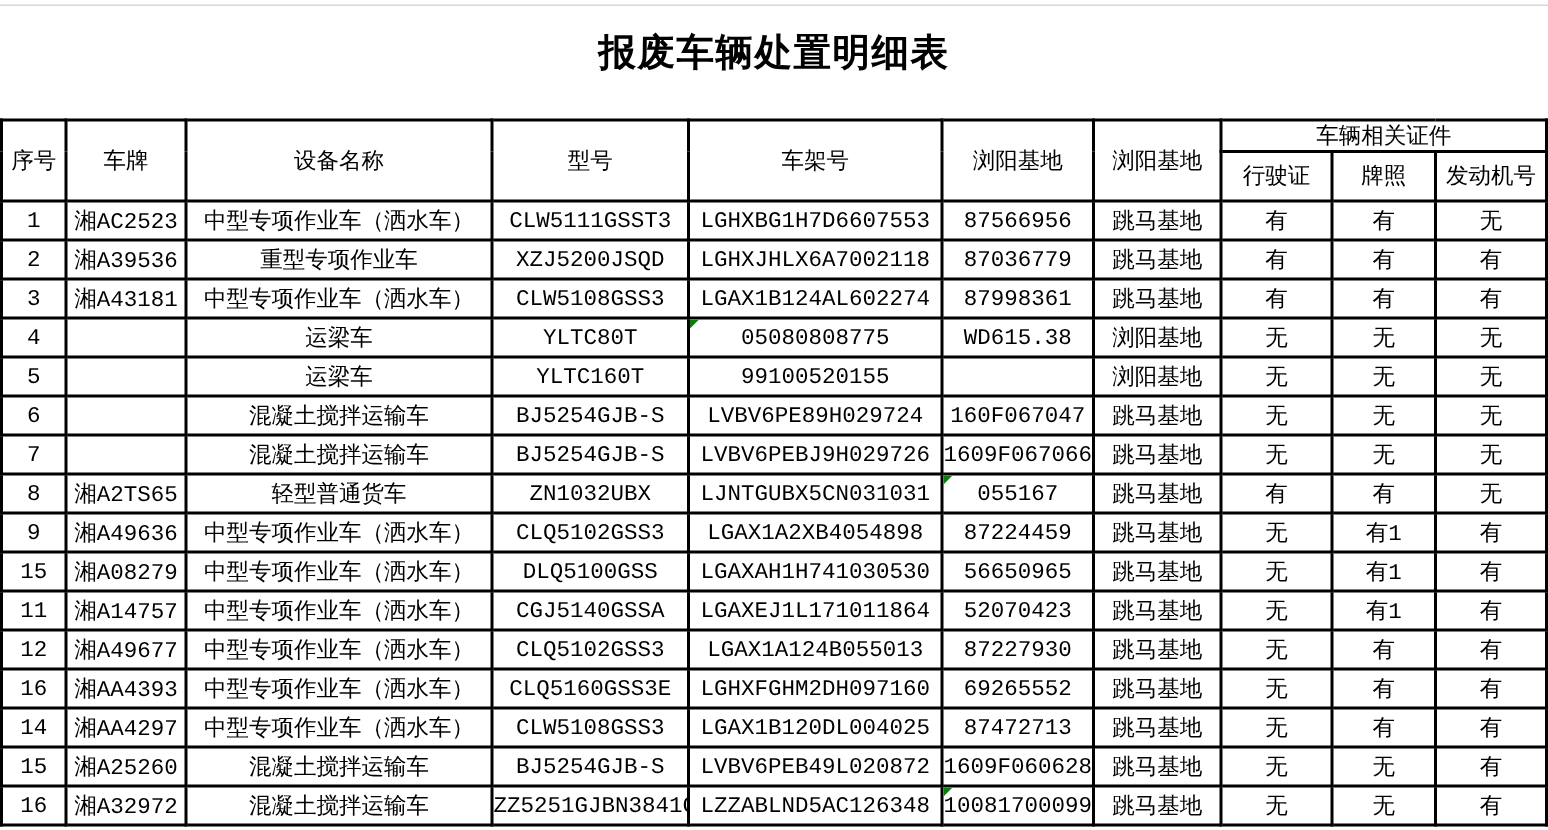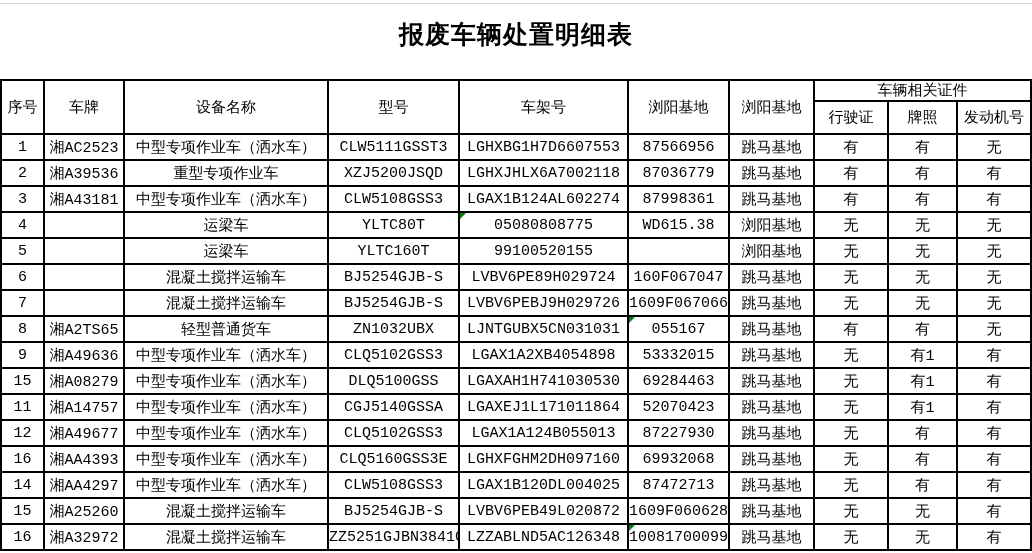--- a/index.html
+++ b/index.html
@@ -165,33 +165,33 @@
           <td>有</td>
           <td>有</td>
           <td>无</td>
         </tr>
         <tr class="datarow">
           <td>9</td>
           <td>湘A49636</td>
           <td>中型专项作业车（洒水车）</td>
           <td>CLQ5102GSS3</td>
           <td>LGAX1A2XB4054898</td>
-          <td>53332015</td>
+          <td>87224459</td>
           <td>跳马基地</td>
           <td>无</td>
           <td>有1</td>
           <td>有</td>
         </tr>
         <tr class="datarow">
           <td>15</td>
           <td>湘A08279</td>
           <td>中型专项作业车（洒水车）</td>
           <td>DLQ5100GSS</td>
           <td>LGAXAH1H741030530</td>
-          <td>69284463</td>
+          <td>56650965</td>
           <td>跳马基地</td>
           <td>无</td>
           <td>有1</td>
           <td>有</td>
         </tr>
         <tr class="datarow">
           <td>11</td>
           <td>湘A14757</td>
           <td>中型专项作业车（洒水车）</td>
           <td>CGJ5140GSSA</td>
@@ -213,21 +213,21 @@
           <td>无</td>
           <td>有</td>
           <td>有</td>
         </tr>
         <tr class="datarow">
           <td>16</td>
           <td>湘AA4393</td>
           <td>中型专项作业车（洒水车）</td>
           <td>CLQ5160GSS3E</td>
           <td>LGHXFGHM2DH097160</td>
-          <td>69932068</td>
+          <td>69265552</td>
           <td>跳马基地</td>
           <td>无</td>
           <td>有</td>
           <td>有</td>
         </tr>
         <tr class="datarow">
           <td>14</td>
           <td>湘AA4297</td>
           <td>中型专项作业车（洒水车）</td>
           <td>CLW5108GSS3</td>

